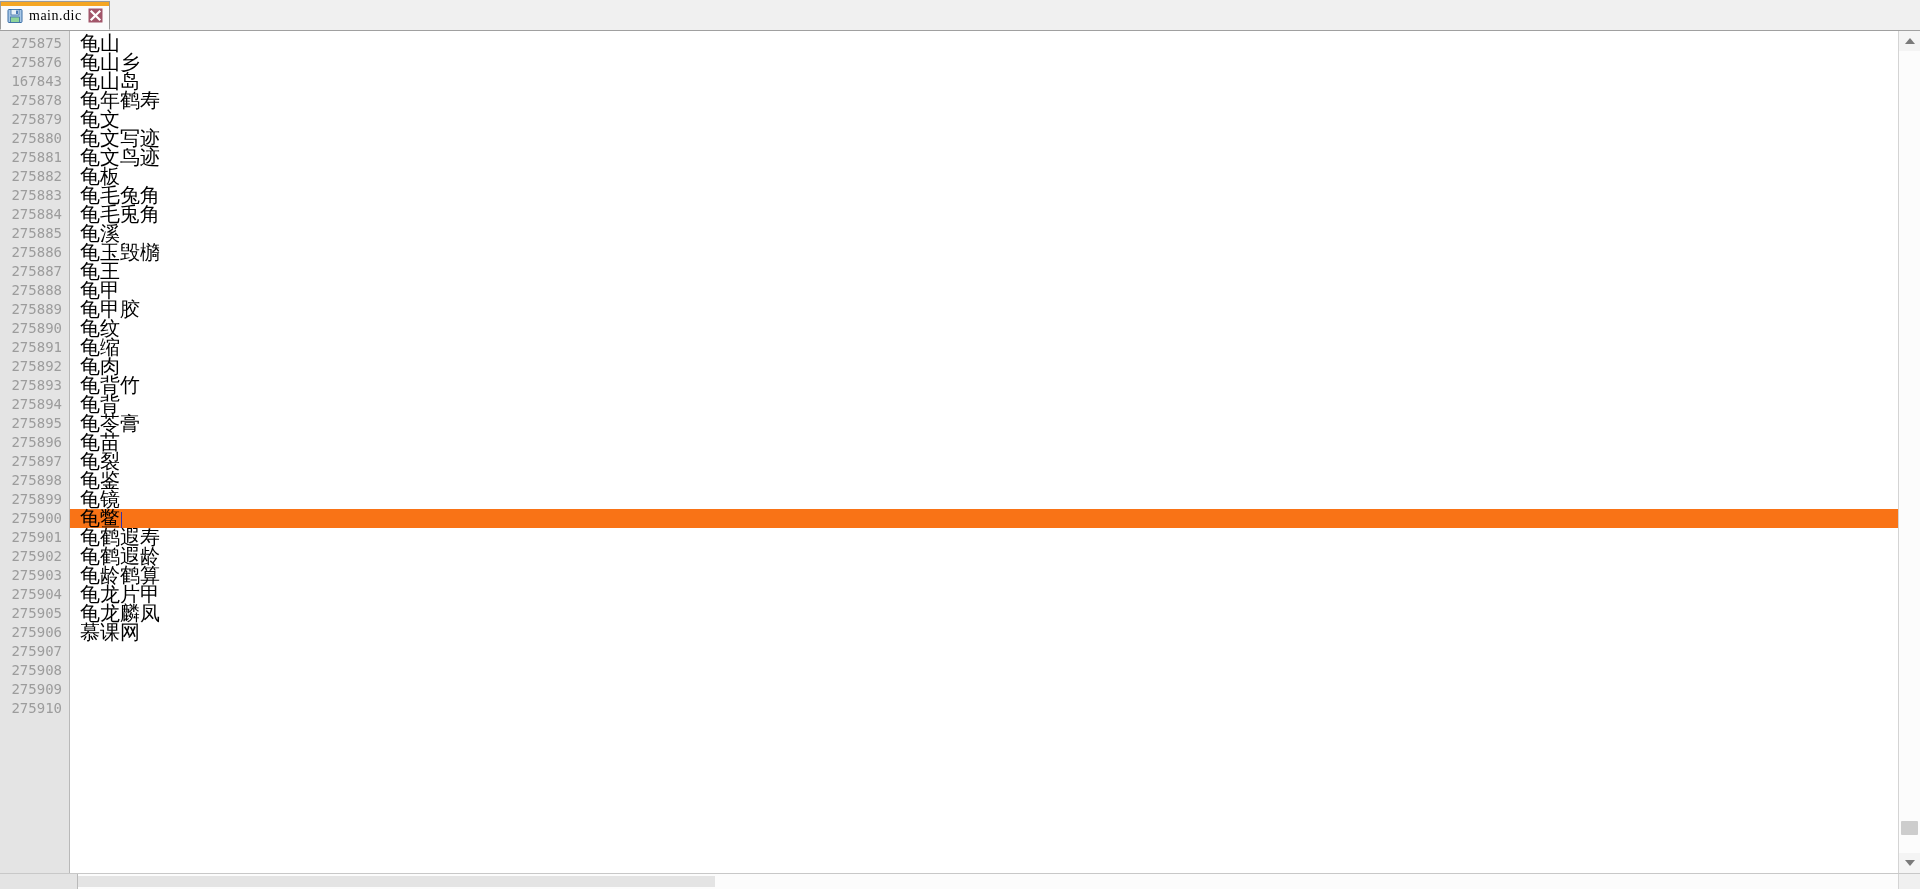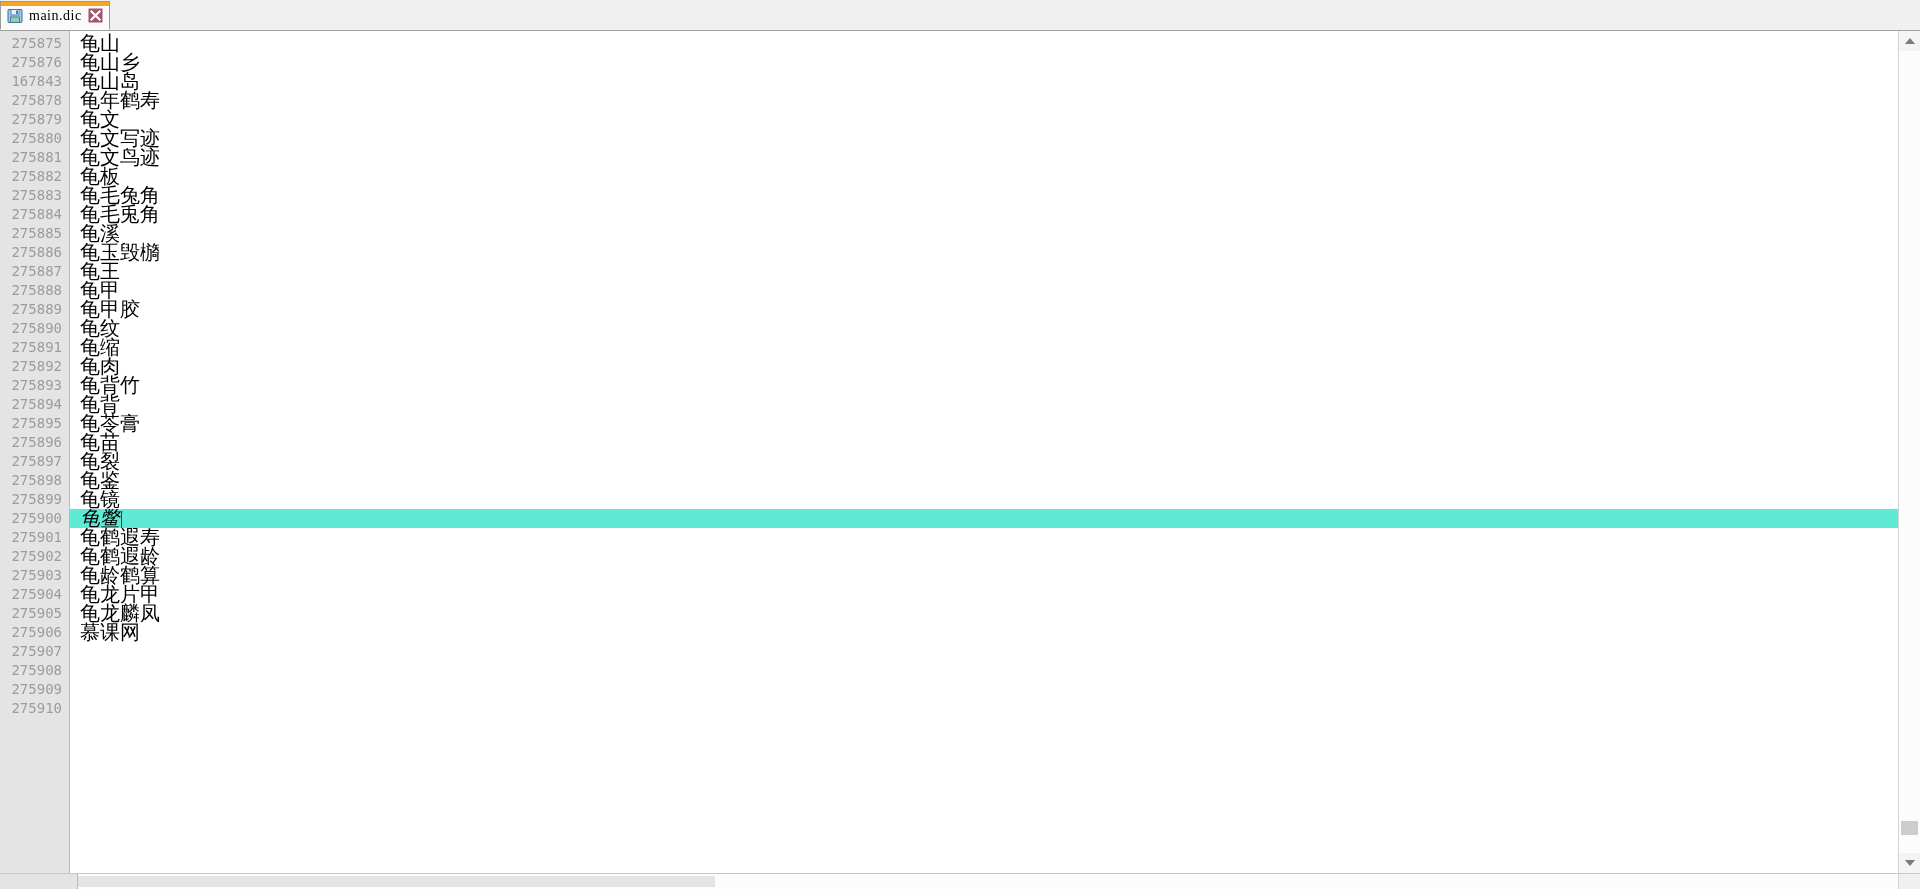--- a/index.html
+++ b/index.html
@@ -127,22 +127,21 @@
     line-height: 19px;
     font-family: "DejaVu Sans", "Liberation Serif", serif;
     font-size: 20px;
     color: #000000;
     white-space: nowrap;
     padding-left: 10px;
     box-sizing: border-box;
     position: relative;
   }
   .lines .lnrow.current {
-    background: #5eead4;
-    font-style: italic;
+    background: #f97316;
   }
   .lines .lnrow .caret {
     display: inline-block;
     width: 1px;
     height: 16px;
     background: #3333aa;
     vertical-align: -3px;
     margin-left: 1px;
   }
 

